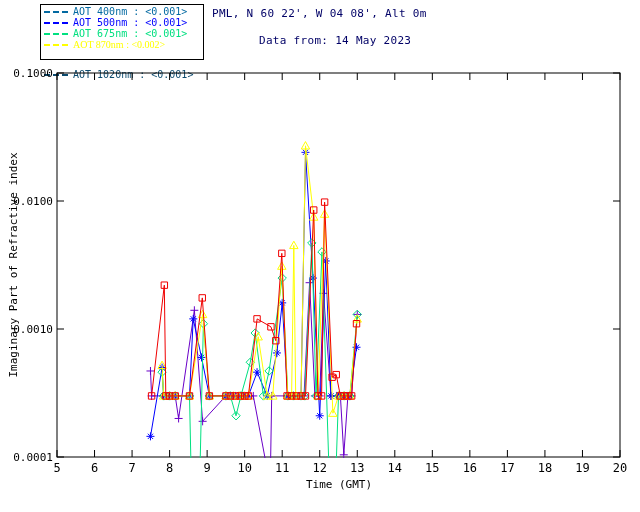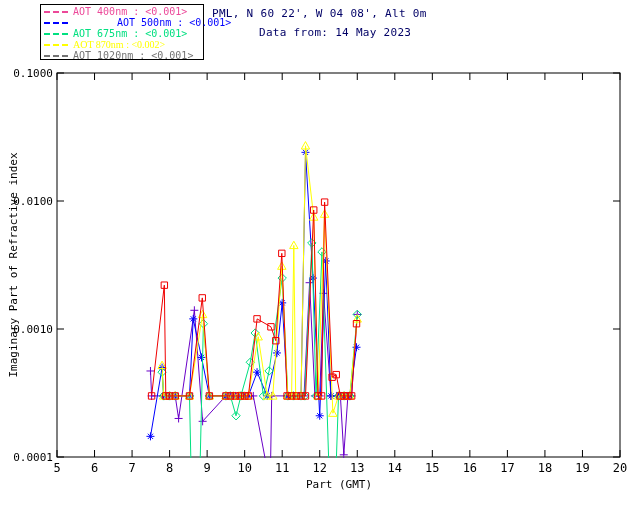--- a/index.html
+++ b/index.html
@@ -45,44 +45,44 @@
     font-size:11px;white-space:nowrap;color:#000;
   }
   svg text{font-family:"DejaVu Sans Mono", monospace;}
 </style>
 </head>
 <body>
 
 <div id="screen">
 
   <div id="legend-box">
-      <div class="legend-row" style="color: #ec4899;">
+      <div class="legend-row" style="color: #0369a1;">
         <span class="legend-dash"></span>
         <span class="legend-text">AOT  400nm : &lt;0.001&gt;</span>
       </div>
-      <div class="legend-row" style="color: rgb(0, 0, 255); gap: 44px;">
+      <div class="legend-row" style="color: rgb(0, 0, 255);">
         <span class="legend-dash"></span>
         <span class="legend-text">AOT  500nm : &lt;0.001&gt;</span>
       </div>
       <div class="legend-row" style="color: rgb(0, 224, 128);">
         <span class="legend-dash"></span>
         <span class="legend-text">AOT  675nm : &lt;0.001&gt;</span>
       </div>
       <div class="legend-row" style="color: rgb(255, 255, 0); font-family: Liberation Serif, serif;">
         <span class="legend-dash"></span>
         <span class="legend-text">AOT  870nm : &lt;0.002&gt;</span>
       </div>
-      <div class="legend-row" style="color: #737373;">
+      <div class="legend-row" style="color: #0c4a6e; margin-top: 19px;">
         <span class="legend-dash"></span>
         <span class="legend-text">AOT 1020nm : &lt;0.001&gt;</span>
       </div>
     </div>
 
   <div class="hdr" style="left: 212px; top: 7px; color: rgb(0, 0, 102);">PML, N 60 22', W 04 08', Alt 0m</div>
-  <div class="hdr" style="left: 212px; top: 26px; color: rgb(0, 0, 102); padding-left: 47px;">Data from: 14 May 2023</div>
+  <div class="hdr" style="left: 212px; top: 34px; color: rgb(0, 0, 102); padding-left: 47px;">Data from: 14 May 2023</div>
 
   <svg id="chart-svg" width="640" height="512" viewBox="0 0 640 512" style="position:absolute;left:0;top:0;">
       <defs>
         <clipPath id="plotclip">
           <rect x="56" y="72" width="565" height="386"></rect>
         </clipPath>
       </defs>
       <rect x="57" y="73" width="563" height="384" fill="none" stroke="#000" stroke-width="1"></rect>
       <g>
         <line x1="57" y1="457" x2="57" y2="450" stroke="#000"></line>
@@ -163,15 +163,15 @@
       <g clip-path="url(#plotclip)">
         <polyline points="162.1,365.4 163.6,395.9 169.6,395.9 175.2,395.9 189.5,395.9 202.6,314.4 209.4,395.9 225.9,395.9 233.4,395.9 239.0,395.9 244.7,395.9 248.4,395.9 258.2,336.7 267.2,395.9 272.8,395.9 281.8,266.1 287.8,395.9 291.6,395.9 293.8,245.4 295.7,395.9 301.0,395.9 305.5,145.8 313.7,217.0 317.9,395.9 324.6,214.1 332.9,413.2 338.5,395.9 344.1,395.9 349.8,395.9 357.3,318.9" fill="none" stroke="#FFFF00" stroke-width="1"></polyline>
         <path d="M162.0933333333333,361.15157201474574 L166.2933333333333,368.5515720147457 L157.89333333333332,368.5515720147457 Z M163.59466666666665,391.7284793958832 L167.79466666666664,399.1284793958832 L159.39466666666667,399.1284793958832 Z M169.6,391.7284793958832 L173.79999999999998,399.1284793958832 L165.4,399.1284793958832 Z M175.23000000000002,391.7284793958832 L179.43,399.1284793958832 L171.03000000000003,399.1284793958832 Z M189.49266666666665,391.7284793958832 L193.69266666666664,399.1284793958832 L185.29266666666666,399.1284793958832 Z M202.62933333333336,310.2152509047249 L206.82933333333335,317.61525090472486 L198.42933333333337,317.61525090472486 Z M209.38533333333334,391.7284793958832 L213.58533333333332,399.1284793958832 L205.18533333333335,399.1284793958832 Z M225.9,391.7284793958832 L230.1,399.1284793958832 L221.70000000000002,399.1284793958832 Z M233.40666666666664,391.7284793958832 L237.60666666666663,399.1284793958832 L229.20666666666665,399.1284793958832 Z M239.03666666666666,391.7284793958832 L243.23666666666665,399.1284793958832 L234.83666666666667,399.1284793958832 Z M244.66666666666666,391.7284793958832 L248.86666666666665,399.1284793958832 L240.46666666666667,399.1284793958832 Z M248.42,391.7284793958832 L252.61999999999998,399.1284793958832 L244.22,399.1284793958832 Z M258.1786666666667,332.5415356648168 L262.3786666666667,339.9415356648168 L253.9786666666667,339.9415356648168 Z M267.1866666666666,391.7284793958832 L271.3866666666666,399.1284793958832 L262.9866666666666,399.1284793958832 Z M272.81666666666666,391.7284793958832 L277.01666666666665,399.1284793958832 L268.6166666666667,399.1284793958832 Z M281.8246666666667,261.90570318921317 L286.0246666666667,269.30570318921315 L277.6246666666667,269.30570318921315 Z M287.83000000000004,391.7284793958832 L292.03000000000003,399.1284793958832 L283.63000000000005,399.1284793958832 Z M291.58333333333337,391.7284793958832 L295.78333333333336,399.1284793958832 L287.3833333333334,399.1284793958832 Z M293.8353333333333,241.18879823675607 L298.0353333333333,248.58879823675605 L289.63533333333334,248.58879823675605 Z M295.712,391.7284793958832 L299.912,399.1284793958832 L291.512,399.1284793958832 Z M300.9666666666667,391.7284793958832 L305.1666666666667,399.1284793958832 L296.7666666666667,399.1284793958832 Z M305.4706666666666,141.58543818764963 L309.6706666666666,148.9854381876496 L301.2706666666666,148.9854381876496 Z M313.728,212.7921582858624 L317.928,220.19215828586238 L309.528,220.19215828586238 Z M317.8566666666666,391.7284793958832 L322.0566666666666,399.1284793958832 L313.65666666666664,399.1284793958832 Z M324.6126666666667,209.90373231482354 L328.8126666666667,217.30373231482352 L320.4126666666667,217.30373231482352 Z M332.87,408.9698968547576 L337.07,416.3698968547576 L328.67,416.3698968547576 Z M338.5,391.7284793958832 L342.7,399.1284793958832 L334.3,399.1284793958832 Z M344.13,391.7284793958832 L348.33,399.1284793958832 L339.93,399.1284793958832 Z M349.76000000000005,391.7284793958832 L353.96000000000004,399.1284793958832 L345.56000000000006,399.1284793958832 Z M357.26666666666665,314.66480050590405 L361.46666666666664,322.06480050590403 L353.06666666666666,322.06480050590403 Z " fill="none" stroke="#FFFF00" stroke-width="1"></path>
       </g>
       <g clip-path="url(#plotclip)">
         <polyline points="151.6,395.9 164.3,285.2 165.8,395.9 169.6,395.9 175.2,395.9 189.5,395.9 202.3,297.9 209.4,395.9 225.9,395.9 230.4,395.9 235.3,395.9 240.2,395.9 244.7,395.9 248.4,395.9 257.1,318.9 270.9,326.8 275.8,340.7 281.8,253.3 287.1,395.9 291.6,395.9 296.5,395.9 301.0,395.9 305.5,395.9 313.7,210.0 317.9,395.9 321.6,395.9 324.6,202.1 332.1,377.2 336.2,374.6 340.4,395.9 344.1,395.9 347.9,395.9 351.6,395.9 356.5,323.7" fill="none" stroke="#F00000" stroke-width="1"></polyline>
         <path d="M148.38400000000001,392.7284793958832 H154.784 V399.1284793958832 H148.38400000000001 Z M161.14533333333338,281.9698968547577 H167.54533333333336 V288.36989685475766 H161.14533333333338 Z M162.6466666666667,392.7284793958832 H169.04666666666668 V399.1284793958832 H162.6466666666667 Z M166.4,392.7284793958832 H172.79999999999998 V399.1284793958832 H166.4 Z M172.03000000000003,392.7284793958832 H178.43 V399.1284793958832 H172.03000000000003 Z M186.29266666666666,392.7284793958832 H192.69266666666664 V399.1284793958832 H186.29266666666666 Z M199.05399999999997,294.6911297681543 H205.45399999999995 V301.0911297681543 H199.05399999999997 Z M206.18533333333335,392.7284793958832 H212.58533333333332 V399.1284793958832 H206.18533333333335 Z M222.70000000000002,392.7284793958832 H229.1 V399.1284793958832 H222.70000000000002 Z M227.20399999999998,392.7284793958832 H233.60399999999996 V399.1284793958832 H227.20399999999998 Z M232.08333333333334,392.7284793958832 H238.48333333333332 V399.1284793958832 H232.08333333333334 Z M236.9626666666667,392.7284793958832 H243.36266666666668 V399.1284793958832 H236.9626666666667 Z M241.46666666666667,392.7284793958832 H247.86666666666665 V399.1284793958832 H241.46666666666667 Z M245.22,392.7284793958832 H251.61999999999998 V399.1284793958832 H245.22 Z M253.85266666666666,315.66480050590405 H260.25266666666664 V322.06480050590403 H253.85266666666666 Z M267.73999999999995,323.61973256975614 H274.13999999999993 V330.0197325697561 H267.73999999999995 Z M272.6193333333334,337.5139175835329 H279.01933333333335 V343.91391758353285 H272.6193333333334 Z M278.6246666666667,250.14373030060815 H285.0246666666667 V256.54373030060816 H278.6246666666667 Z M283.87933333333336,392.7284793958832 H290.27933333333334 V399.1284793958832 H283.87933333333336 Z M288.3833333333334,392.7284793958832 H294.78333333333336 V399.1284793958832 H288.3833333333334 Z M293.2626666666667,392.7284793958832 H299.66266666666667 V399.1284793958832 H293.2626666666667 Z M297.7666666666667,392.7284793958832 H304.1666666666667 V399.1284793958832 H297.7666666666667 Z M302.2706666666666,392.7284793958832 H308.6706666666666 V399.1284793958832 H302.2706666666666 Z M310.528,206.83437750857053 H316.928 V213.2343775085705 H310.528 Z M314.65666666666664,392.7284793958832 H321.0566666666666 V399.1284793958832 H314.65666666666664 Z M318.41,392.7284793958832 H324.81 V399.1284793958832 H318.41 Z M321.4126666666667,198.92306231136072 H327.8126666666667 V205.3230623113607 H321.4126666666667 Z M328.9193333333333,374.02409082906877 H335.3193333333333 V380.42409082906875 H328.9193333333333 Z M333.04799999999994,371.438057409768 H339.4479999999999 V377.838057409768 H333.04799999999994 Z M337.17666666666673,392.7284793958832 H343.5766666666667 V399.1284793958832 H337.17666666666673 Z M340.93,392.7284793958832 H347.33 V399.1284793958832 H340.93 Z M344.68333333333334,392.7284793958832 H351.0833333333333 V399.1284793958832 H344.68333333333334 Z M348.43666666666667,392.7284793958832 H354.83666666666664 V399.1284793958832 H348.43666666666667 Z M353.31600000000003,320.5017362997472 H359.716 V326.9017362997472 H353.31600000000003 Z " fill="none" stroke="#F00000" stroke-width="1"></path>
       </g>
     </svg>
 
-  <div id="x-axis-title">Part (GMT)</div>
+  <div id="x-axis-title">Time (GMT)</div>
   <div id="y-axis-title">Imaginary Part of Refractive index</div>
 </div>
 
 </body></html>

